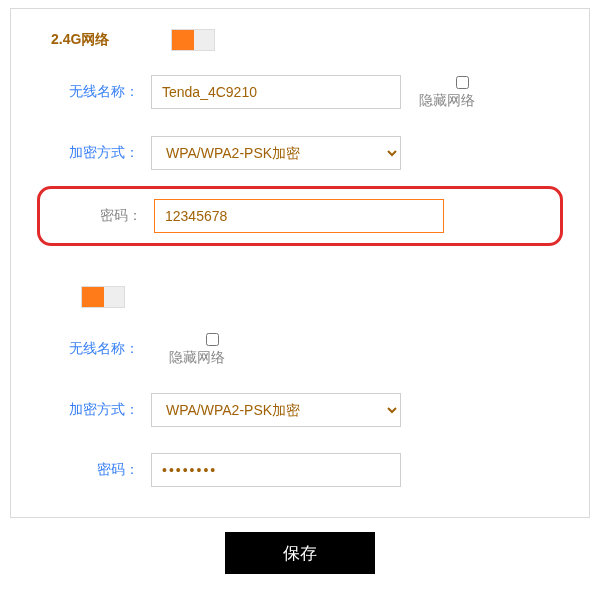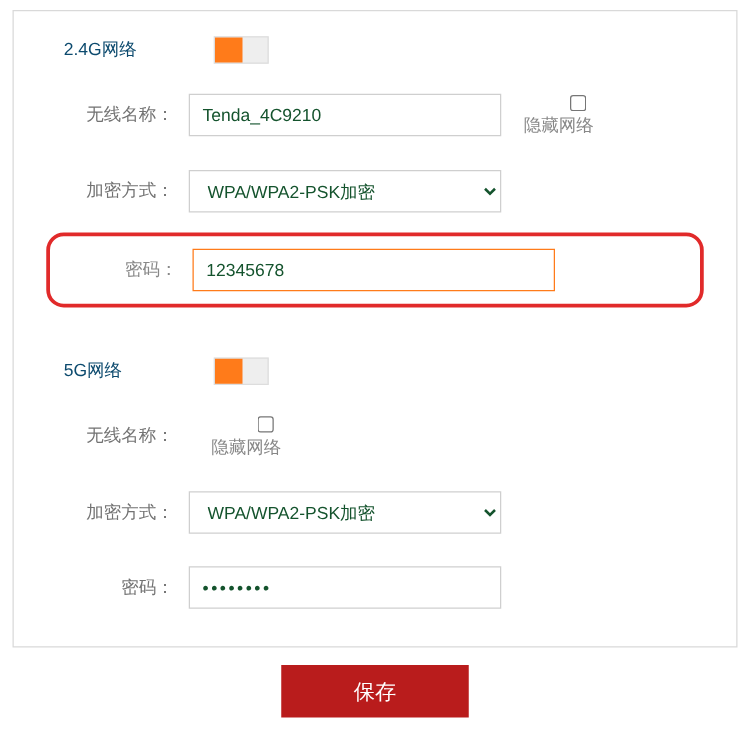--- a/index.html
+++ b/index.html
@@ -18,22 +18,22 @@
     padding: 20px 40px 20px 40px;
     height: 510px;
     position: relative;
   }
   .section-header {
     display: flex;
     align-items: center;
     margin-bottom: 22px;
   }
   .section-title {
-    font-weight: normal;
-    color: #0c4a6e;
+    font-weight: bold;
+    color: #a16207;
     width: 90px;
   }
   .toggle {
     width: 44px;
     height: 22px;
     background: #eee;
     border: 1px solid #ddd;
     display: inline-flex;
     cursor: pointer;
     position: relative;
@@ -48,21 +48,21 @@
     top: 0;
   }
   .row {
     display: flex;
     align-items: center;
     margin-bottom: 26px;
   }
   .row .label {
     width: 100px;
     text-align: right;
-    color: #737373;
+    color: #3b82f6;
     padding-right: 12px;
     font-size: 14px;
   }
   .row .control {
     width: 250px;
     display: flex;
     align-items: center;
   }
   .row .extra {
     margin-left: 18px;
@@ -72,21 +72,21 @@
     font-size: 14px;
     flex-direction: column;
   }
   input[type=text], input[type=password], select {
     width: 250px;
     height: 34px;
     border: 1px solid #cfcfcf;
     background: #fff;
     font-size: 14px;
     padding: 0 10px;
-    color: #14532d;
+    color: #a16207;
     font-family: inherit;
   }
   select {
   }
   .hl-wrap {
     border: 3px solid #e12a2a;
     border-radius: 14px;
     padding: 10px 14px;
     margin: -10px -14px 26px -14px;
     display: flex;
@@ -106,21 +106,21 @@
     width: 13px;
     height: 13px;
     margin-right: 6px;
   }
   .divider-space { height: 14px; }
   .save-bar {
     text-align: center;
     margin-top: 14px;
   }
   .save-btn {
-    background: #b91c1c;
+    background: #000000;
     color: #fff;
     border: none;
     width: 150px;
     height: 42px;
     font-size: 17px;
     cursor: pointer;
     font-family: inherit;
   }
 </style>
 </head>
@@ -160,21 +160,20 @@
     <span class="control">
       <span style="position:relative;display:inline-block;">
         <input type="text" style="border: 1px solid rgb(255, 123, 26);" value="12345678">
       </span>
     </span>
   </div>
 
   <div class="divider-space"></div>
 
   <div class="section-header">
-    <span class="section-title">5G网络</span>
     <span class="toggle">
         <span class="knob"></span>
       </span>
   </div>
 
   <div class="row">
     <span class="label">无线名称：</span>
     <span class="extra">
       <input type="checkbox" class="checkbox" style="">
       <span>隐藏网络</span>

